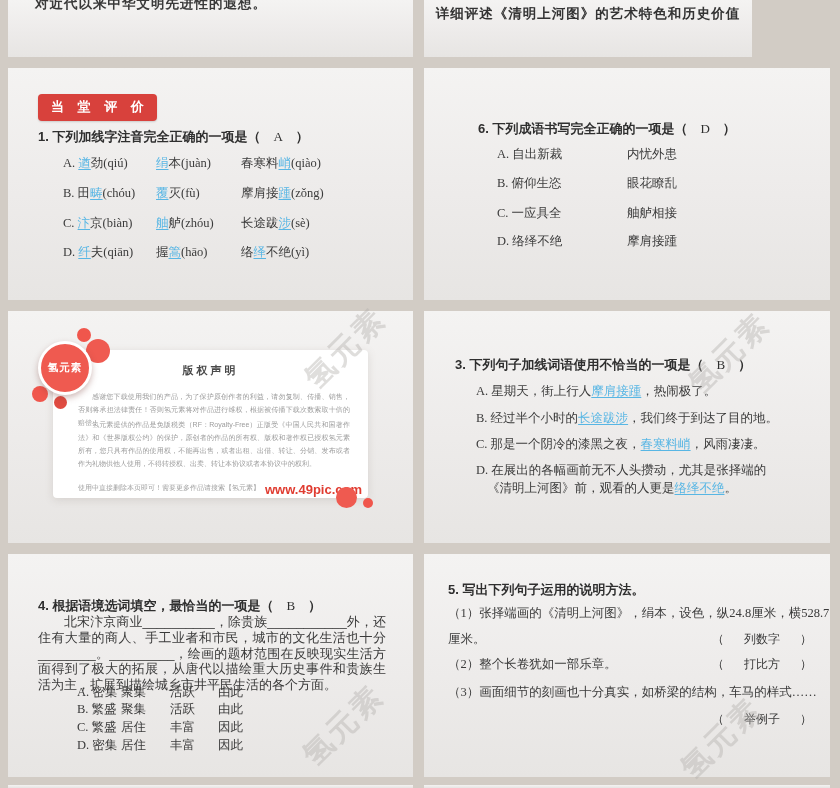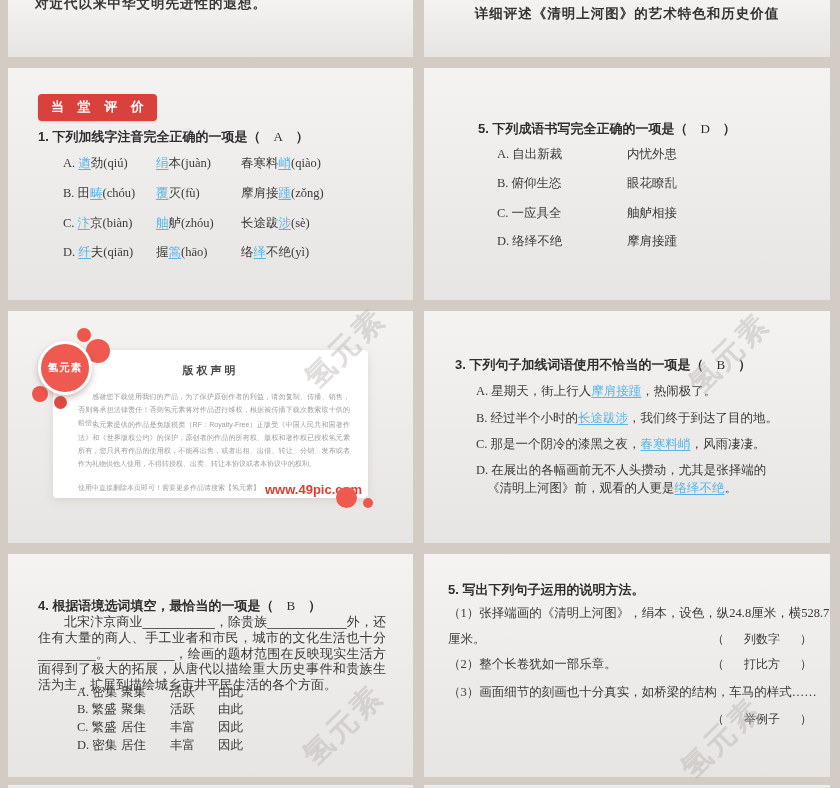--- a/index.html
+++ b/index.html
@@ -1,20 +1,20 @@
 <!DOCTYPE html>
 <html><head>
 <meta charset="utf-8">
 <style>
   html,body{margin:0;padding:0;}
   body{width:840px;height:788px;background:#d2ccc5;font-family:"Liberation Sans",sans-serif;}
   .canvas{position:relative;width:840px;height:788px;overflow:hidden;background:#d2ccc5;}
   .slide{position:absolute;background:linear-gradient(180deg,#f4f3f2 0%,#edebea 55%,#e7e5e3 100%);overflow:hidden;}
   .s-top-left{left:8px;top:0;width:405px;height:57px;}
-  .s-top-right{left:424px;top:0;width:406px;height:57px;}
+  .s-top-right{left:424px;top:0;width:328px;height:57px;}
   .s-q1{left:8px;top:68px;width:405px;height:232px;}
   .s-q2{left:424px;top:68px;width:406px;height:232px;}
   .s-copy{left:8px;top:311px;width:405px;height:232px;}
   .s-q3{left:424px;top:311px;width:406px;height:232px;}
   .s-q4{left:8px;top:554px;width:405px;height:223px;}
   .s-q5{left:424px;top:554px;width:406px;height:223px;}
   .s-b-left{left:8px;top:785px;width:405px;height:3px;}
   .s-b-right{left:424px;top:785px;width:406px;height:3px;}
 
   .cut-text{position:absolute;left:27px;top:-5px;font-size:13.5px;font-weight:600;color:#3a3a3a;letter-spacing:1px;white-space:nowrap;}
@@ -118,21 +118,21 @@
       <span class="c3"><span>长途跋</span><span class="hl">涉</span><span>(sè)</span></span>
     </div>
     <div class="q1-row q1-r3 opt">
       <span class="c1"><span>D. </span><span class="hl">纤</span><span>夫(qiān)</span></span>
       <span class="c2"><span>握</span><span class="hl">篙</span><span>(hāo)</span></span>
       <span class="c3"><span>络</span><span class="hl">绎</span><span>不绝(yì)</span></span>
     </div>
   </section>
 
   <section class="slide s-q2">
-    <div class="q-title q2-title"><span>5. 下列成语书写完全正确的一项是（</span><span class="ans">D</span><span>）</span></div>
+    <div class="q-title q2-title"><span>6. 下列成语书写完全正确的一项是（</span><span class="ans">D</span><span>）</span></div>
     <div class="q2-row q2-r0 opt">
       <span class="c1">A. 自出新裁</span>
       <span class="c2">内忧外患</span>
     </div>
     <div class="q2-row q2-r1 opt">
       <span class="c1">B. 俯仰生恣</span>
       <span class="c2">眼花瞭乱</span>
     </div>
     <div class="q2-row q2-r2 opt">
       <span class="c1">C. 一应具全</span>

